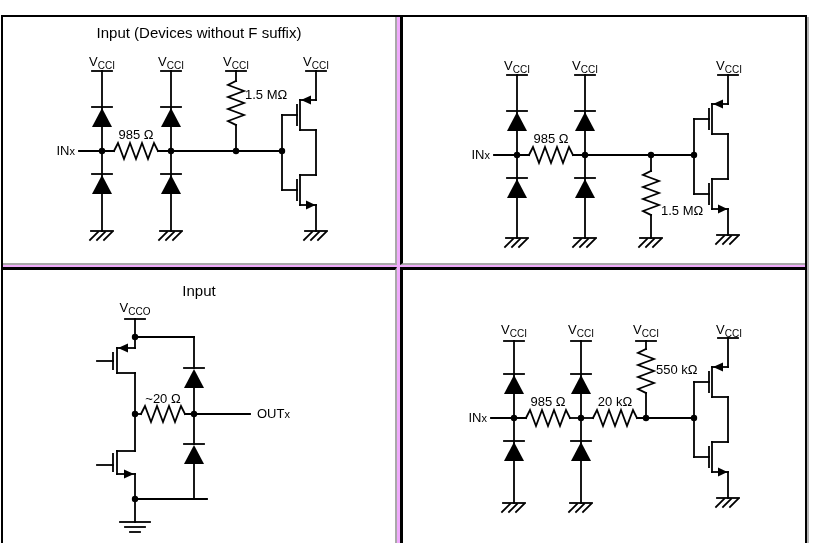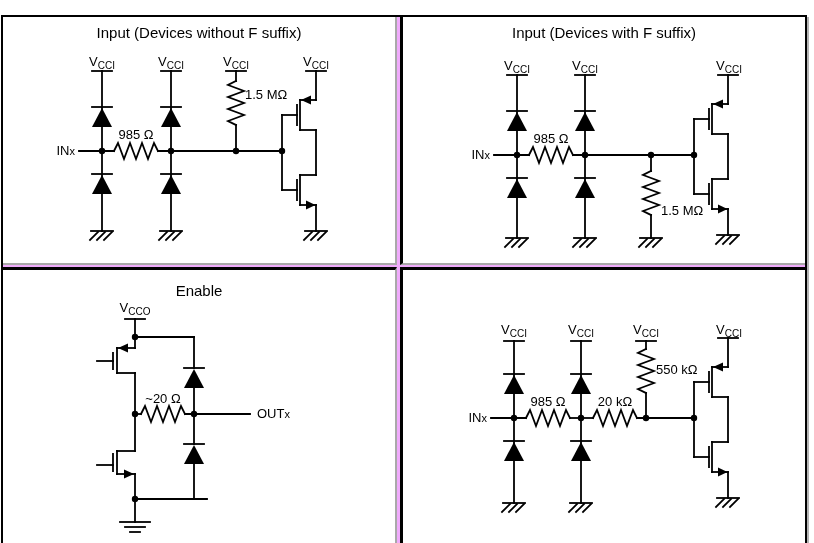--- a/index.html
+++ b/index.html
@@ -116,21 +116,20 @@
         <use href="#dot" transform="translate(168,134)"></use>
         <use href="#dot" transform="translate(233,134)"></use>
         <use href="#dot" transform="translate(279,134)"></use>
         <use href="#gndh" transform="translate(99,214)"></use>
         <use href="#gndh" transform="translate(168,214)"></use>
         <use href="#gndh" transform="translate(313,214)"></use>
       </svg>
     </div>
 
     <div class="cell cr ct rowtop">
-      <div class="qtitle">Input (Devices with F suffix)</div>
       <svg class="circ" width="404" height="246" viewBox="0 0 404 246">
         <g>
           <line class="st" x1="114" y1="58" x2="114" y2="221"></line>
           <line class="st" x1="182" y1="58" x2="182" y2="221"></line>
           <line class="st" x1="91" y1="138" x2="126" y2="138"></line>
           <line class="st" x1="170" y1="138" x2="291" y2="138"></line>
           <line class="st" x1="248" y1="138" x2="248" y2="154"></line>
           <line class="st" x1="248" y1="198" x2="248" y2="221"></line>
         </g>
         <text class="t13" text-anchor="middle" x="114" y="53"><tspan>V</tspan><tspan class="t10" dy="3">CCI</tspan></text>
@@ -154,21 +153,21 @@
         <use href="#dot" transform="translate(248,138)"></use>
         <use href="#dot" transform="translate(291,138)"></use>
         <use href="#gndh" transform="translate(114,221)"></use>
         <use href="#gndh" transform="translate(182,221)"></use>
         <use href="#gndh" transform="translate(248,221)"></use>
         <use href="#gndh" transform="translate(325,218)"></use>
       </svg>
     </div>
 
     <div class="cell cl cb rowbot">
-      <div class="qtitle">Enable</div>
+      <div class="qtitle">Input</div>
       <svg class="circ" width="392" height="280" viewBox="0 0 392 280">
         <g>
           <line class="st" x1="132" y1="49" x2="132" y2="67"></line>
           <line class="st" x1="132" y1="67" x2="191" y2="67"></line>
           <line class="st" x1="191" y1="67" x2="191" y2="98"></line>
           <line class="st" x1="191" y1="118" x2="191" y2="174"></line>
           <line class="st" x1="191" y1="194" x2="191" y2="229"></line>
           <line class="st" x1="132" y1="103" x2="132" y2="144"></line>
           <line class="st" x1="132" y1="144" x2="138" y2="144"></line>
           <line class="st" x1="182" y1="144" x2="247" y2="144"></line>

